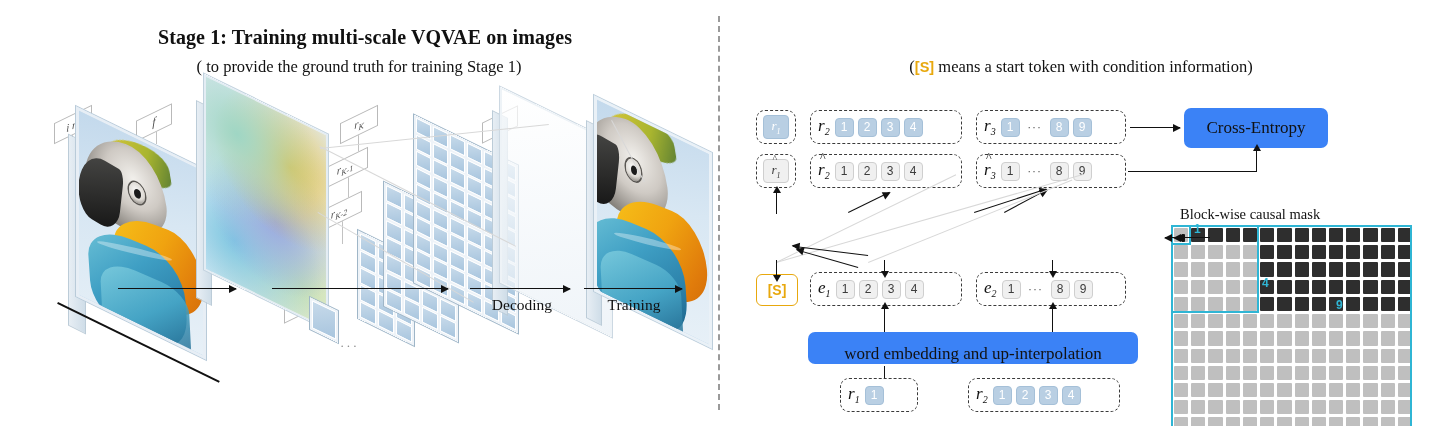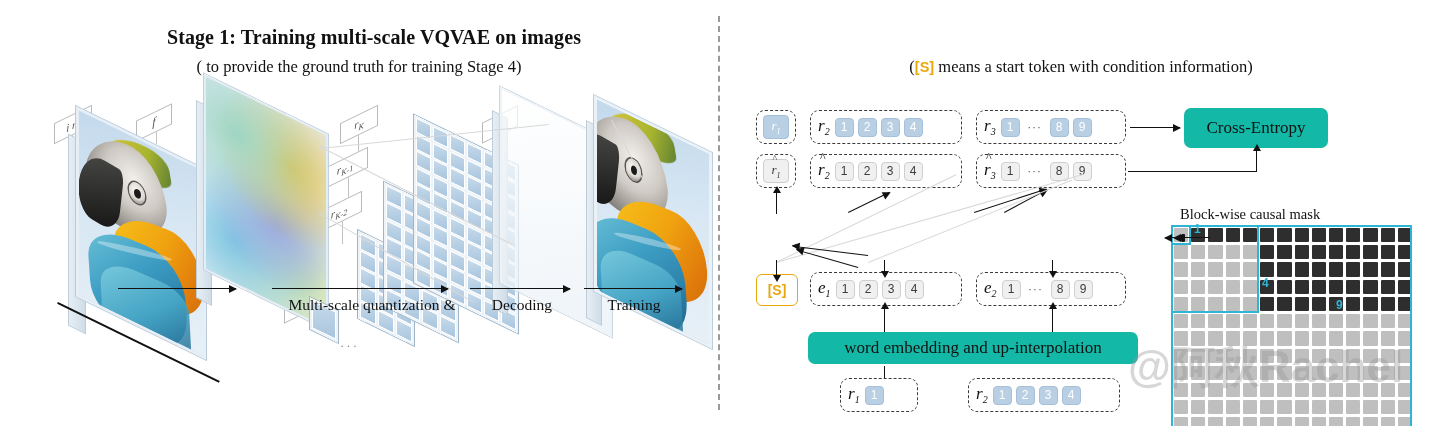--- a/index.html
+++ b/index.html
@@ -97,21 +97,21 @@
   .dashbox{position:absolute;border:1.4px dashed #3a3a3a;border-radius:9px;
            background:#fff;display:flex;align-items:center;box-sizing:border-box;}
   .rowlabel{font-style:italic;font-size:17px;padding:0 5px 0 7px;white-space:nowrap;}
   .tok{width:19px;height:19px;border-radius:4px;margin-right:4px;
        display:flex;align-items:center;justify-content:center;
        font-size:12px;font-family:"Liberation Sans",sans-serif;box-sizing:border-box;}
   .tok.blue{background:#b9cfe3;border:1px solid #a5c0d8;color:#ffffff;}
   .tok.gray{background:#f0f0f0;border:1px solid #cfcfcf;color:#3c3c3c;}
   .tok.dots{background:transparent;border:none;color:#5c5c5c;letter-spacing:1px;width:22px;}
 
-  .greybox{position:absolute;background:#14b8a6;border-radius:7px;
+  .greybox{position:absolute;background:#3b82f6;border-radius:7px;
            display:flex;align-items:center;justify-content:center;
            font-size:17px;white-space:nowrap;}
   .sbox{position:absolute;border:1.6px solid #e8a80d;border-radius:6px;
         background:#fff;color:#e8a80d;font-weight:bold;font-size:14px;
         font-family:"Liberation Sans",sans-serif;
         display:flex;align-items:center;justify-content:center;}
   .varrow-up{position:absolute;width:0;border-left:1.4px solid #111;}
   .varrow-up:after{content:"";position:absolute;left:-4.4px;top:-6px;
       border-bottom:7px solid #111;border-left:4px solid transparent;border-right:4px solid transparent;}
   .varrow-dn{position:absolute;width:0;border-left:1.4px solid #111;}
@@ -143,22 +143,22 @@
   .wm{position:absolute;color:rgba(150,150,150,.38);font-weight:bold;
       font-family:"Liberation Sans",sans-serif;pointer-events:none;}
   .wm1{font-size:46px;left:938px;top:330px;letter-spacing:1px;}
   .wm2{font-size:44px;left:1128px;top:338px;letter-spacing:0px;}
 </style>
 </head>
 <body>
 
 <div id="root">
 
-  <div class="title" style="left:15px;top:26px;width:718px;">Stage 1:  Training multi-scale VQVAE on images</div>
-  <div class="subtitle" style="left:0;top:57px;width:718px;">( to provide the ground truth for training Stage 4)</div>
+  <div class="title" style="left:6px;top:26px;width:718px;">Stage 1:  Training multi-scale VQVAE on images</div>
+  <div class="subtitle" style="left:0;top:57px;width:718px;">( to provide the ground truth for training Stage 1)</div>
 
   <div class="subtitle" style="left:722px;top:57px;width:718px;">
     <span>(</span><span style="color:#e8a80d;font-weight:bold;font-family:'Liberation Sans',sans-serif;font-size:14.5px;">[S]</span><span> means a start token with condition information)</span>
   </div>
 
   <div class="divider"></div>
 
   <div class="stage1">
 
     <div class="leader" style="left:72px;top:28px;height:22px;"></div>
@@ -372,21 +372,20 @@
     <div class="faint" style="left:320px;top:50px;width:220px;transform:rotate(27deg);"></div>
     <div class="faint" style="left:320px;top:52px;width:230px;transform:rotate(-6deg);"></div>
     <div class="faint" style="left:318px;top:116px;width:180px;transform:rotate(30deg);"></div>
     <div class="faint" style="left:612px;top:24px;width:70px;transform:rotate(62deg);"></div>
 
     <div class="arrow-h" style="left:118px;top:192px;width:118px;"></div>
     <div class="arrow-h" style="left:272px;top:192px;width:176px;"></div>
     <div class="arrow-h" style="left:470px;top:192px;width:100px;"></div>
     <div class="arrow-h" style="left:584px;top:192px;width:98px;"></div>
 
-    <div class="cap" style="left:272px;top:200px;width:200px;">Multi-scale quantization  &amp;</div>
     <div class="cap" style="left:470px;top:200px;width:104px;">Decoding</div>
     <div class="cap" style="left:584px;top:200px;width:100px;">Training</div>
   </div>
 
   <div class="stage2">
 
     <div class="dashbox" style="left:38px;top:14px;width:40px;height:34px;padding:0 4px;">
       <span class="tok blue" style="width:26px;height:24px;margin:0 auto;font-style:italic;font-size:13px;font-family:'Liberation Serif',serif;">
         <span><span>r</span><sub style="font-size:8px;">1</sub></span>
       </span>
@@ -466,21 +465,21 @@
       <span class="tok gray">8</span>
       <span class="tok gray">9</span>
     </div>
 
     <div class="varrow-dn" style="left:58px;top:164px;height:16px;"></div>
     <div class="varrow-dn" style="left:166px;top:164px;height:12px;"></div>
     <div class="varrow-dn" style="left:334px;top:164px;height:12px;"></div>
     <div class="diag" style="left:140px;top:172px;width:64px;transform:rotate(196deg);"></div>
     <div class="diag" style="left:150px;top:160px;width:76px;transform:rotate(187deg);"></div>
 
-    <div class="greybox" style="left:90px;top:236px;width:330px;height:32px;">
+    <div class="greybox" style="left:90px;top:236px;width:330px;height:32px;align-items:flex-end;">
       <span>word embedding and up-interpolation</span>
     </div>
     <div class="varrow-up" style="left:166px;top:212px;height:24px;"></div>
     <div class="varrow-up" style="left:334px;top:212px;height:24px;"></div>
 
     <div class="dashbox" style="left:122px;top:282px;width:78px;height:34px;">
       <span class="rowlabel"><span>r</span><sub style="font-size:10px;">1</sub></span>
       <span class="tok blue">1</span>
     </div>
 
@@ -680,15 +679,14 @@
     <div class="harrow-l" style="left:459px;top:141px;width:0;"></div>
     <div class="harrow-l" style="left:458px;top:141px;width:0;"></div>
     <div class="harrow-l" style="left:459px;top:141px;width:0;"></div>
     <div class="plain-line" style="left:459px;top:141px;width:0;"></div>
     <div class="harrow-l" style="left:460px;top:141px;width:0;"></div>
 
   </div>
 
   <div class="harrow-l" style="left:1165px;top:237px;width:45px;"></div>
 
-  <div class="wm wm2">@阿秋Rachel</div>
 
 </div>
 
 </body></html>

